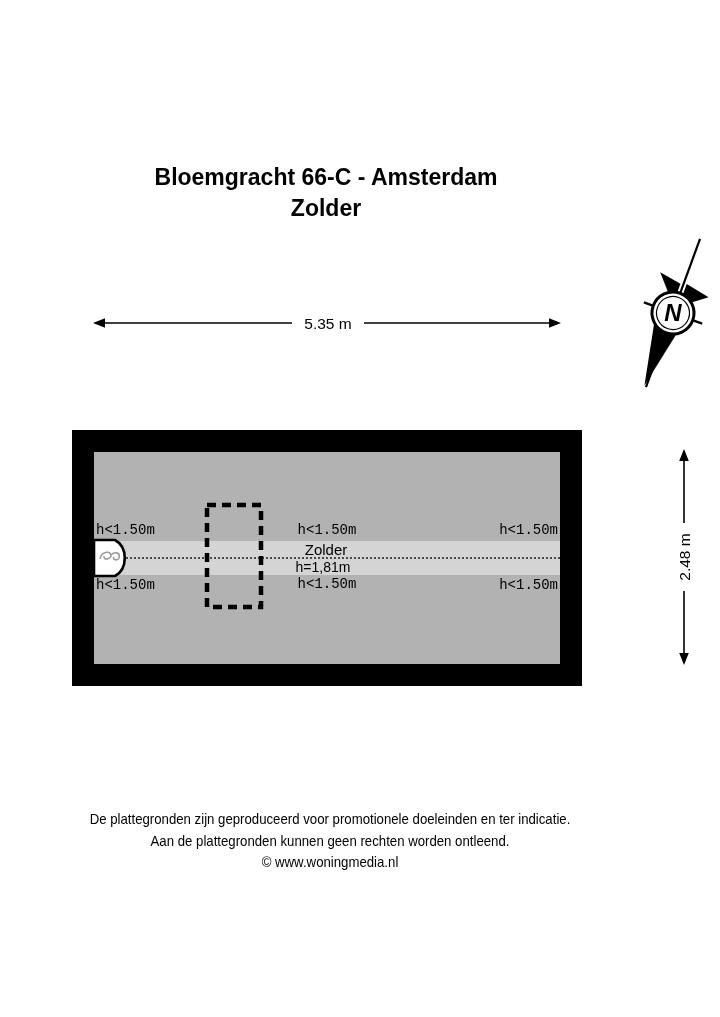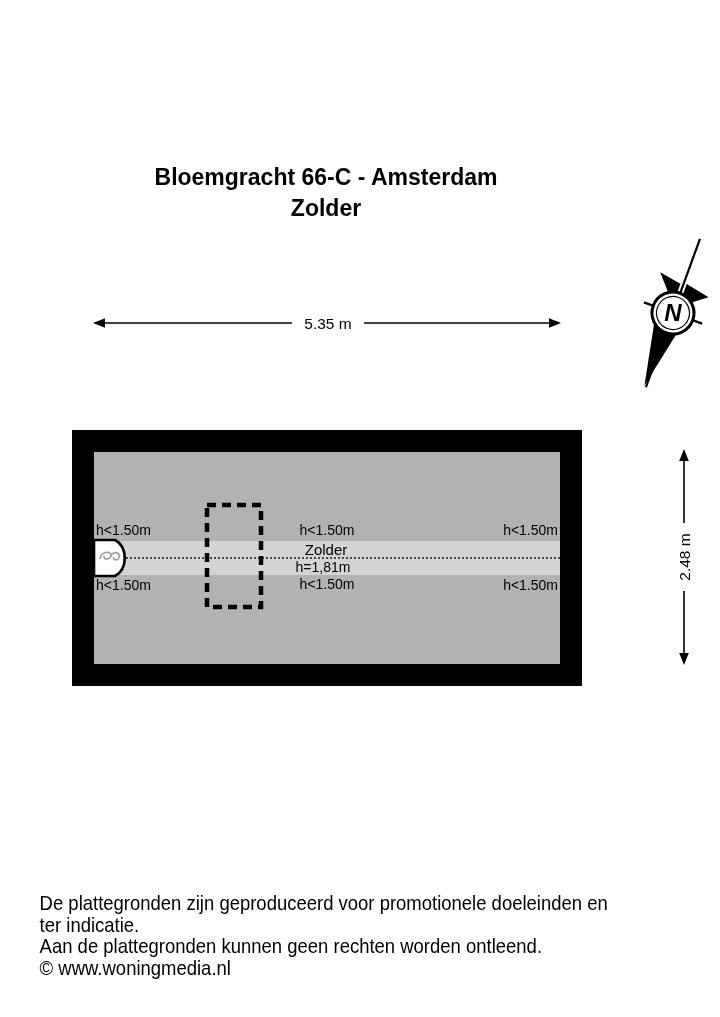--- a/index.html
+++ b/index.html
@@ -11,26 +11,26 @@
   
   .title-block{left:0;top:126px;width:652px;text-align:center;
     font-size:23px;font-weight:bold;line-height:31px;}
   
   .plan-walls{left:72px;top:394px;width:510px;height:256px;background:#000;}
   .plan-floor{left:22px;top:22px;width:466px;height:212px;background:#b2b2b2;}
   .headroom-band{left:0;right:0;top:89px;height:34px;background:#d4d4d4;}
   .ridge-line{left:0;right:0;top:105px;height:0;border-top:2px dotted #4a4a4a;}
   .stair-opening{left:109px;top:50px;}
   .window-sym{left:-2px;top:86px;}
-  .plan-label{font-size:14px;line-height:14px;white-space:nowrap;}
+  .plan-label{font-size:14px;line-height:14px;white-space:nowrap;font-family:Liberation Mono, monospace;}
   .room-label{font-size:15px;line-height:15px;white-space:nowrap;}
   .ridge-label{font-size:14px;line-height:13px;white-space:nowrap;}
   .ctr{transform:translateX(-50%);}
   
-  .footer{left:0;top:856px;width:660px;text-align:left;font-size:21px;line-height:21.5px;}
+  .footer{left:0;top:772px;width:660px;text-align:center;font-size:15px;line-height:21.5px;}
   .footer .cond{transform:scaleX(0.88);}
   svg{display:block;}
   svg text{font-family:"Liberation Sans", sans-serif;}
 </style>
 </head>
 <body>
 
 <div id="canvas">
 
   <div class="abs title-block">

